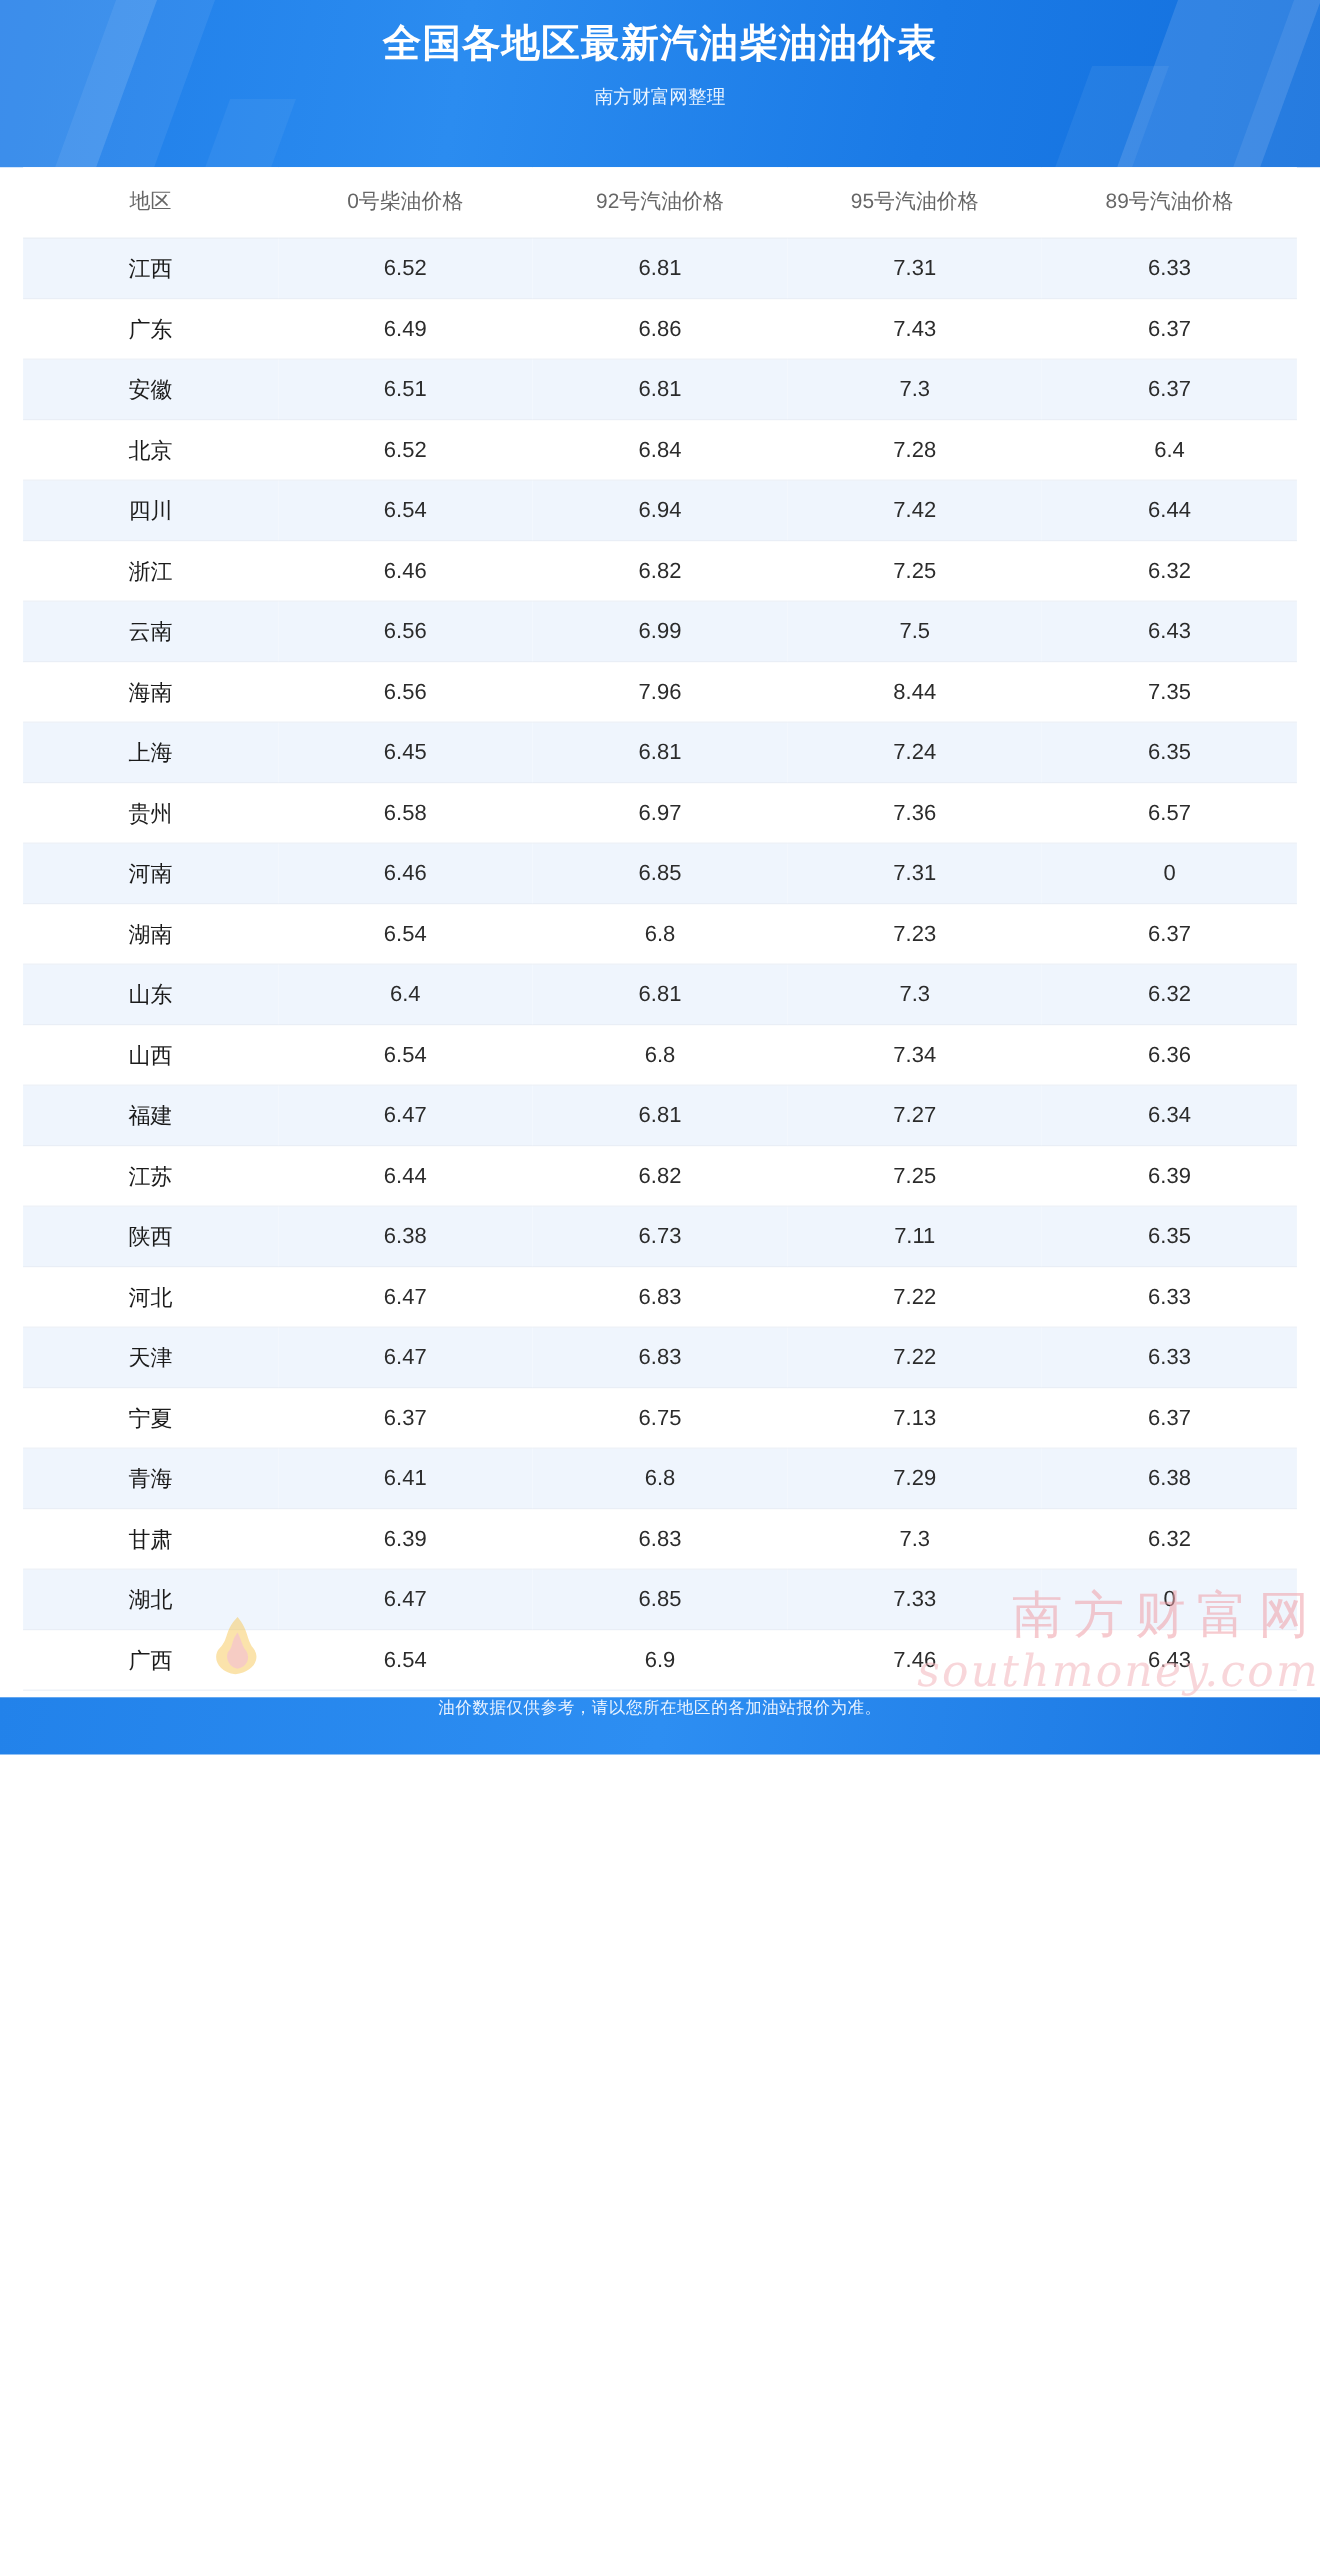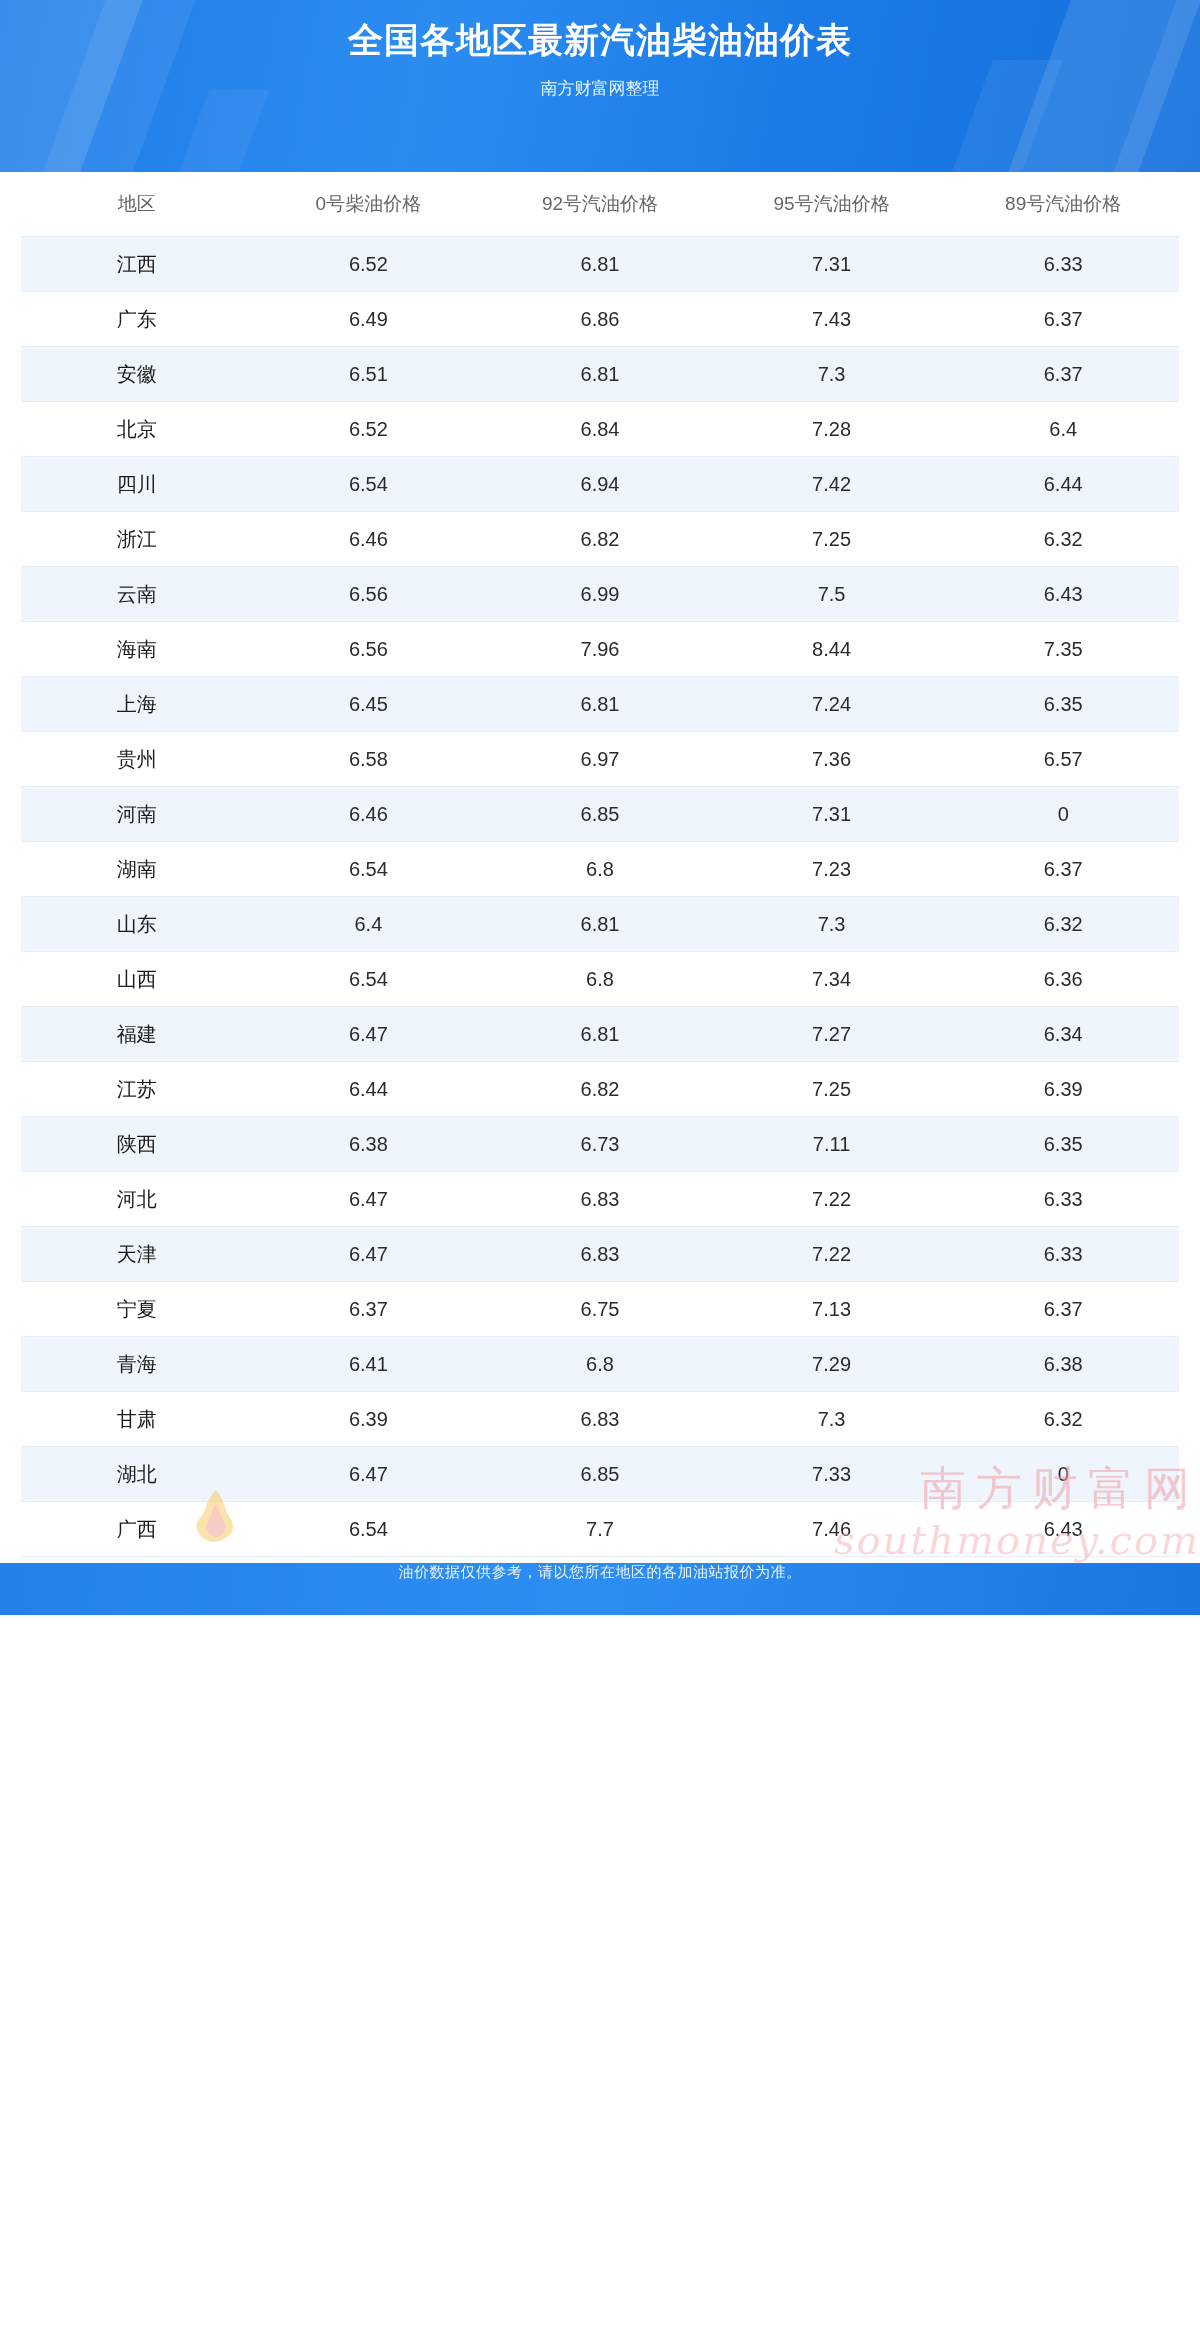--- a/index.html
+++ b/index.html
@@ -16,21 +16,21 @@
     width: 1200px;
     min-height: 2330px;
     background: #ffffff;
     position: relative;
     overflow: hidden;
   }
 
   
   .header {
     position: relative;
-    height: 172px;
+    height: 152px;
     background: linear-gradient(100deg, #1f7de8 0%, #2b8cf0 35%, #1a7ae6 70%, #1470dd 100%);
     overflow: hidden;
   }
   .header .facet {
     position: absolute;
     background: rgba(255,255,255,0.10);
     transform: skewX(-20deg);
   }
   .header .facet.f1 { left: -40px;  top: -30px;  width: 150px; height: 240px; background: rgba(255,255,255,0.13); }
   .header .facet.f2 { left: 80px;   top: -60px;  width: 90px;  height: 260px; background: rgba(255,255,255,0.07); }
@@ -344,21 +344,21 @@
           <tr>
             <td class="region">湖北</td>
             <td>6.47</td>
             <td>6.85</td>
             <td>7.33</td>
             <td>0</td>
           </tr>
           <tr>
             <td class="region">广西</td>
             <td>6.54</td>
-            <td>7.7</td>
+            <td>6.9</td>
             <td>7.46</td>
             <td>6.43</td>
           </tr>
         </tbody>
     </table>
 
     <div class="watermark">
       <svg class="wm-flame" viewBox="0 0 60 56">
         <path d="M30 2 C18 14 22 22 14 30 C6 38 12 52 28 54 C44 52 52 40 44 30 C38 22 40 14 30 2 Z" fill="#f6c34a" opacity="0.85"></path>
         <path d="M30 16 C24 24 26 28 22 33 C18 38 22 48 30 49 C38 48 42 40 38 33 C34 28 34 24 30 16 Z" fill="#ef9aa2" opacity="0.8"></path>

